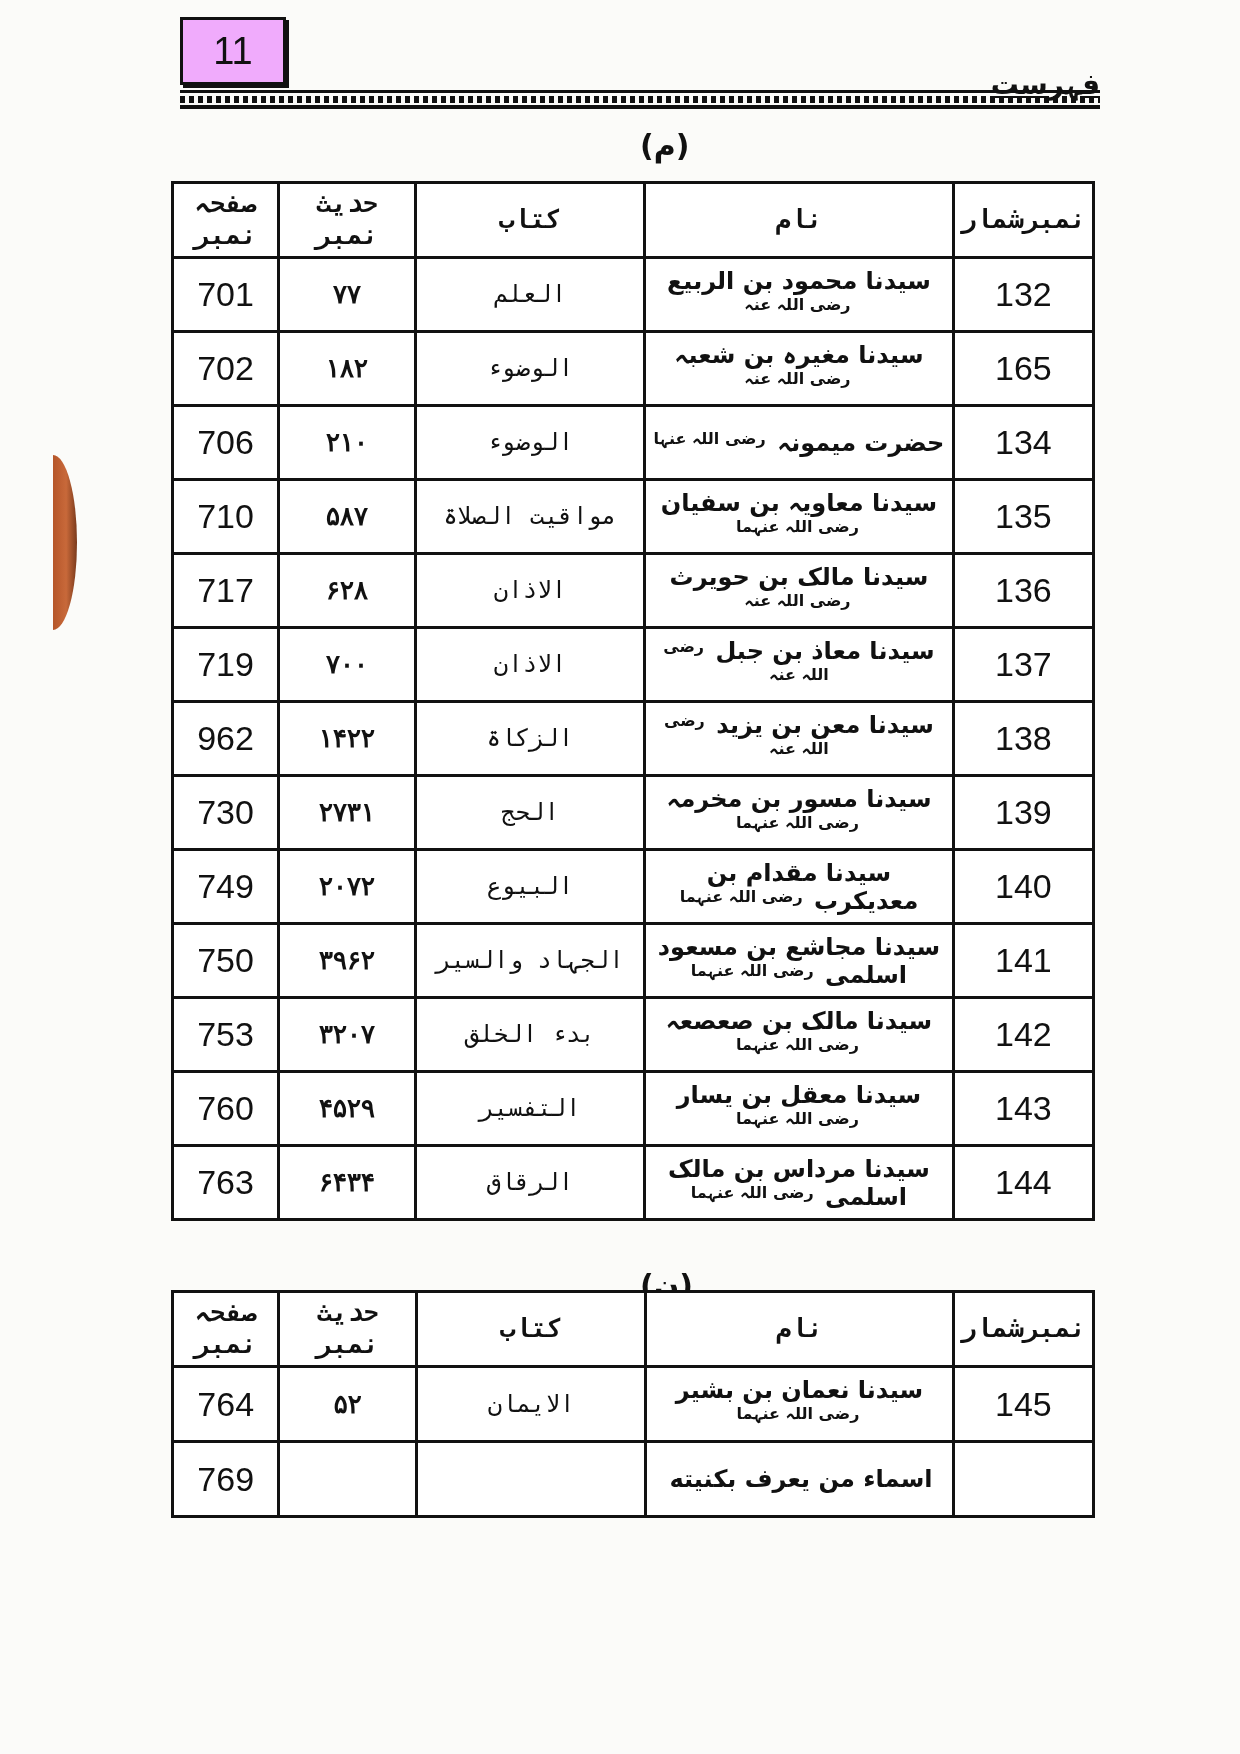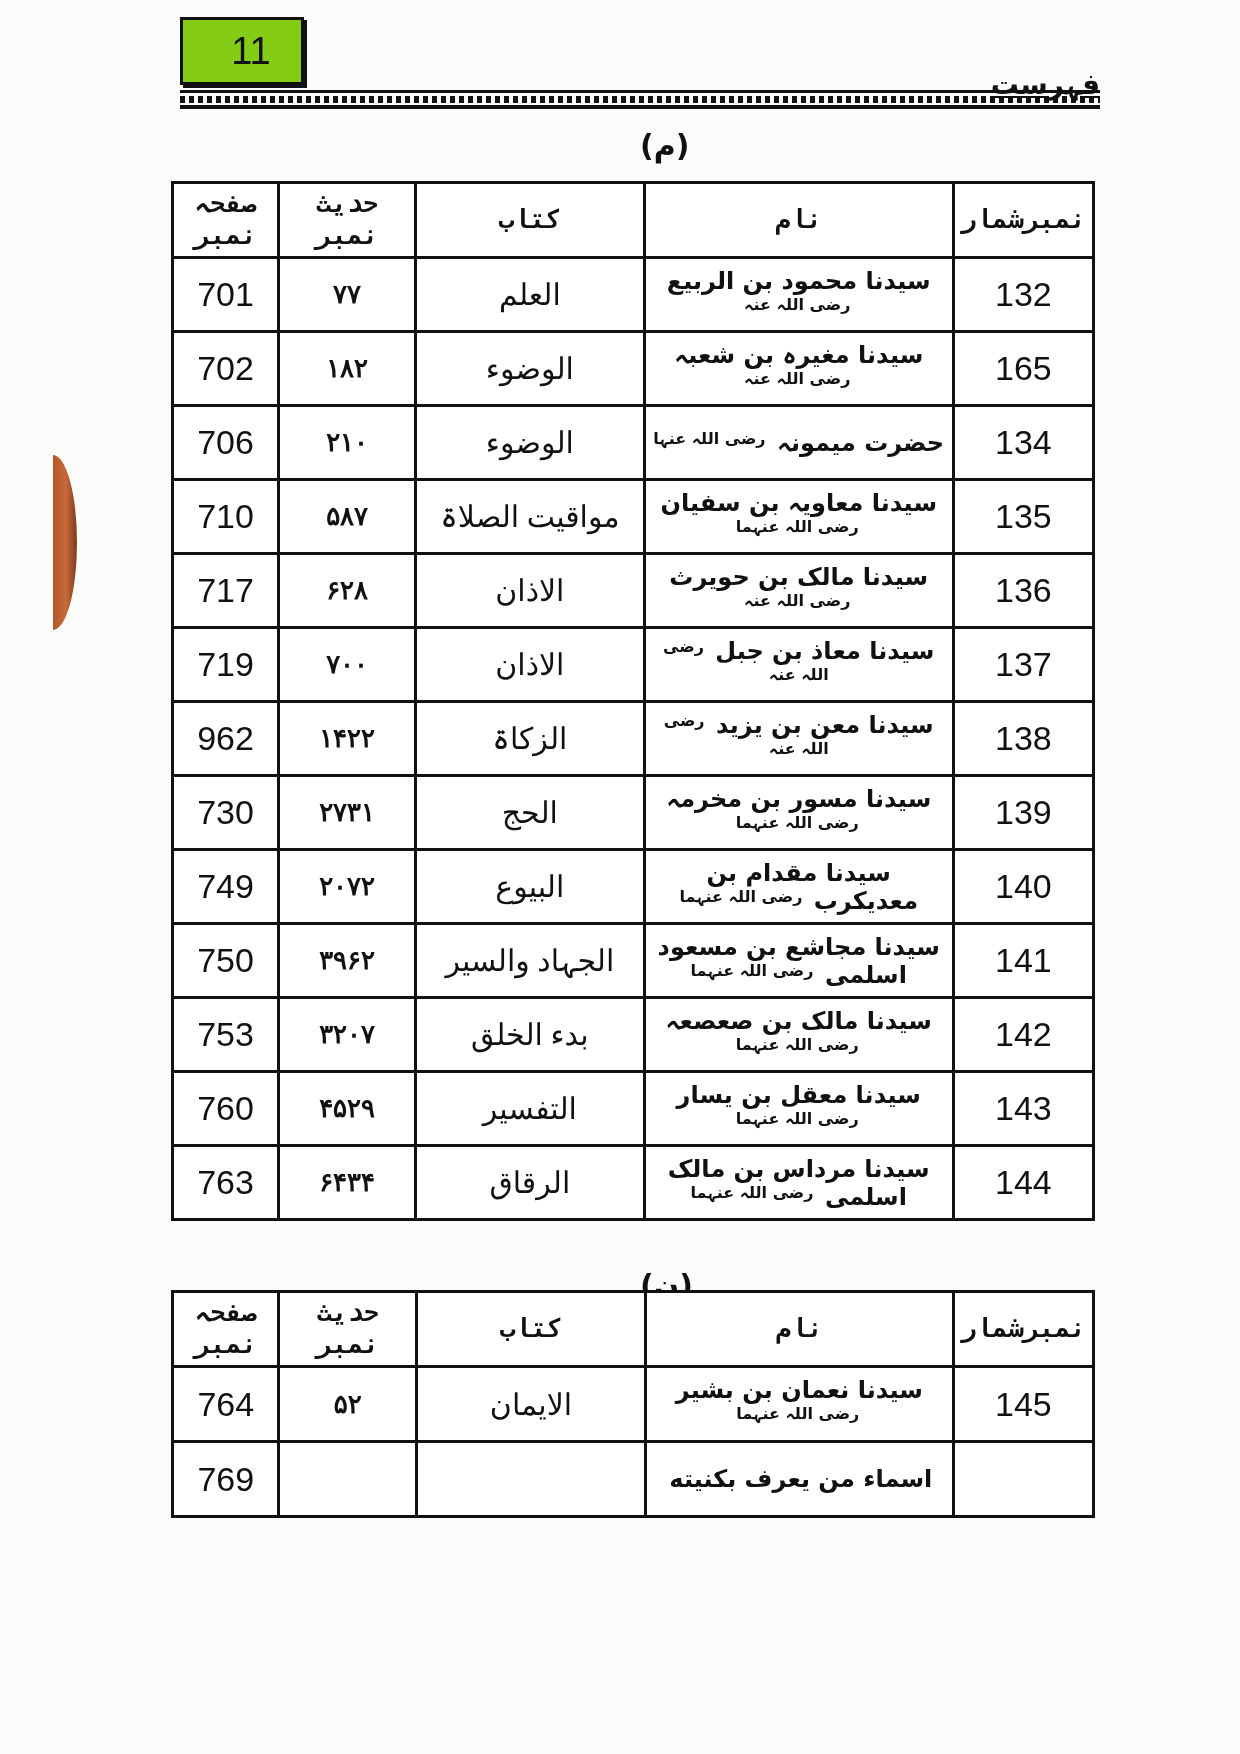--- a/index.html
+++ b/index.html
@@ -9,23 +9,23 @@
     font-family: "DejaVu Sans", sans-serif;
     color: #111;
   }
   .page-edge {
     position: absolute; left: 53px; top: 455px; width: 24px; height: 175px;
     background: linear-gradient(90deg, #b5562a 0%, #c8693a 55%, #7a3a1c 100%);
     border-radius: 0 100% 100% 0 / 0 50% 50% 0;
   }
   .page-box {
     position: absolute; left: 180px; top: 17px; width: 100px; height: 62px;
-    border: 3px solid #111; box-shadow: 3px 3px 0 #111; background: #84cc16;
+    border: 3px solid #111; box-shadow: 3px 3px 0 #111; background: #f0abfc;
     font-family: "Liberation Sans", sans-serif; font-size: 38px;
-    display: flex; align-items: center; justify-content: center; padding-left: 18px;
+    display: flex; align-items: center; justify-content: center;
   }
   .heading {
     position: absolute; right: 140px; top: 68px;
     font-family: "DejaVu Sans", sans-serif; font-size: 28px; font-weight: bold;
     direction: rtl;
     text-decoration: underline;
   }
   .rule {
     position: absolute; left: 180px; width: 920px; top: 90px; height: 22px;
   }
@@ -41,21 +41,21 @@
     position: absolute; border-collapse: collapse; direction: rtl;
     background: #fff;
   }
   td, th {
     border: 3px solid #111; text-align: center; padding: 0 6px;
     font-weight: normal;
   }
   th { font-family: Liberation Mono, monospace; font-size: 26px; font-weight: bold; }
   .num { font-family: "Liberation Sans", sans-serif; font-size: 34px; }
   .urdu { font-family: "DejaVu Sans", sans-serif; font-size: 24px; font-weight: bold; }
-  .arabic { font-family: Liberation Serif, serif; font-size: 30px; }
+  .arabic { font-family: Liberation Mono, monospace; font-size: 24px; }
   .adig { font-family: Liberation Sans, sans-serif; font-size: 26px; font-weight: bold; }
   .honor { font-size: 16px; vertical-align: top; margin-right: 3px; }
   #main-table { left: 171px; top: 181px; width: 924px; }
   #main-table th { height: 72px; }
   #main-table td { height: 71px; }
   #n-table { left: 171px; top: 1290px; width: 924px; }
   #n-table td, #n-table th { height: 72px; }
   .c-page { width: 95px; }
   .c-hadith { width: 130px; }
   .c-book { width: 230px; }

